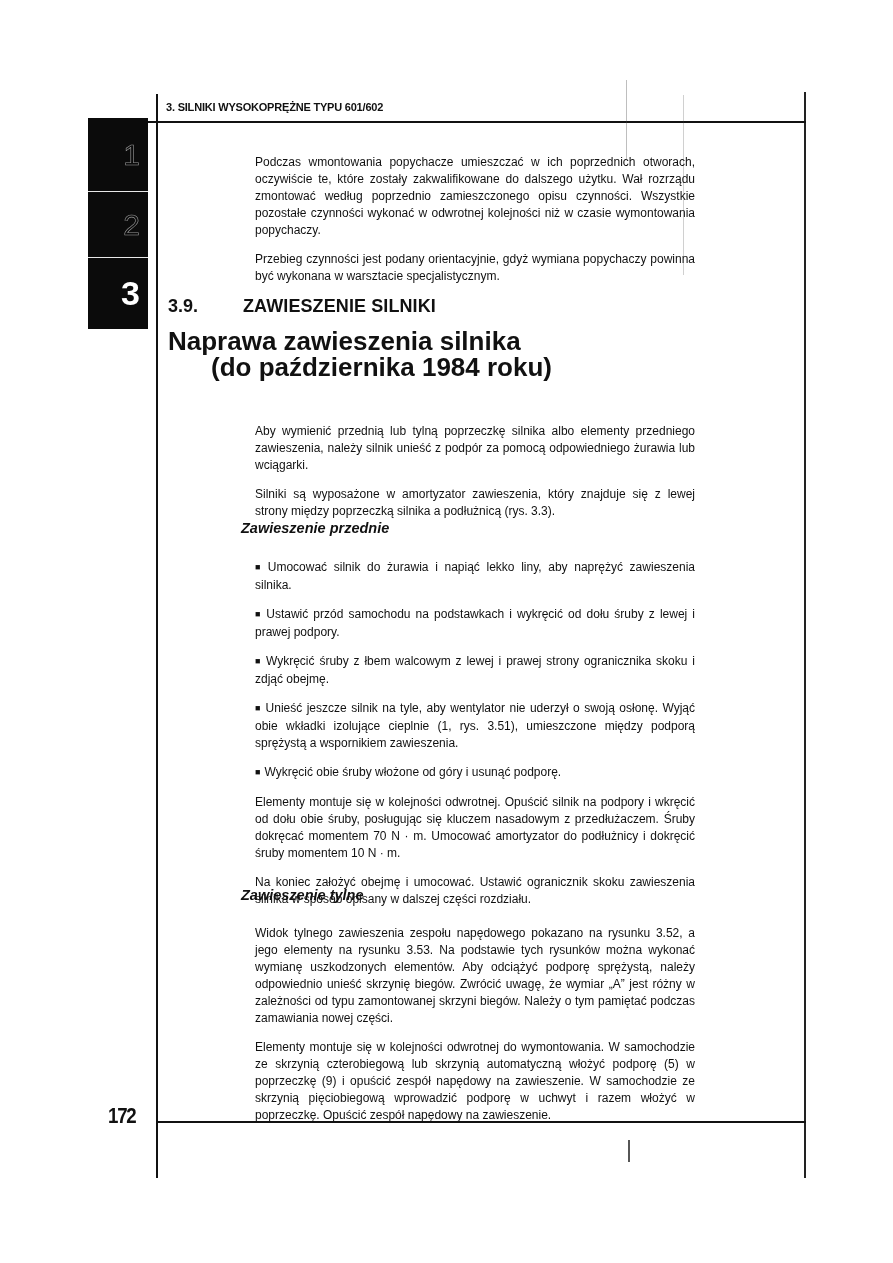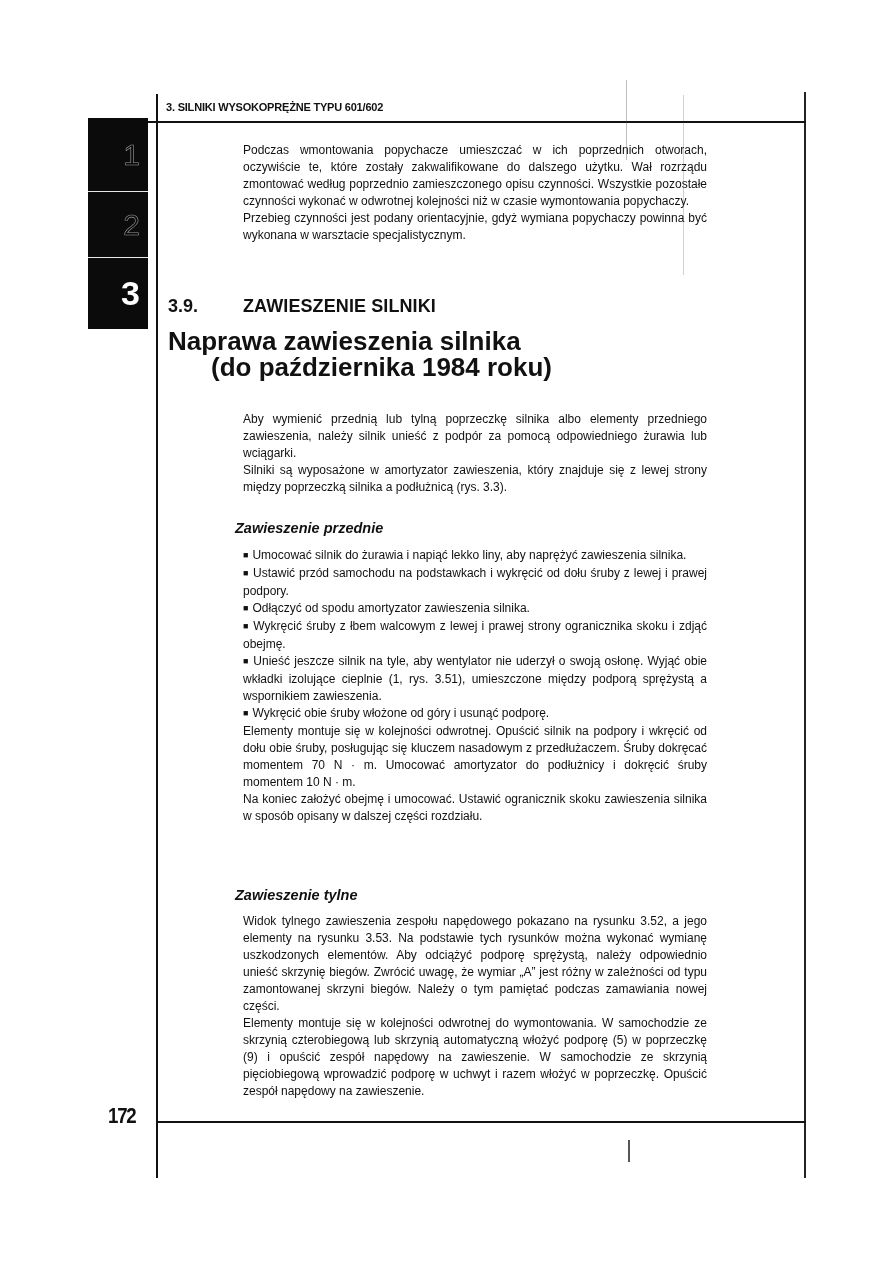--- a/index.html
+++ b/index.html
@@ -20,30 +20,30 @@
   .tab { position: absolute; left: 0; width: 60px; display: flex; align-items: center; justify-content: flex-end; padding-right: 8px; box-sizing: border-box; }
   .tab-1 { top: 0; height: 73px; }
   .tab-2 { top: 74px; height: 65px; }
   .tab-3 { top: 140px; height: 71px; }
   .tab-sep { position: absolute; left: 0; width: 60px; height: 1px; background: #e8e8e8; }
   .tab-num-outline { font-size: 30px; color: transparent; -webkit-text-stroke: 0.6px #9a9a9a; font-weight: normal; }
   .tab-num-solid { font-size: 34px; color: #ffffff; font-weight: bold; }
 
   
   .para { left: 243px; width: 464px; font-size: 12px; line-height: 17px; text-align: justify; }
-  .para p { margin: 0; }
+  .para p { margin: 12px; }
   .para .bullet::before { content: "\25A0"; font-size: 9px; margin-right: 4px; position: relative; top: -1px; }
 
   .sec-num { left: 168px; top: 296px; font-size: 18px; font-weight: bold; }
   .sec-title { left: 243px; top: 296px; font-size: 18px; font-weight: bold; letter-spacing: 0.1px; }
 
   .big-title { left: 168px; top: 328px; font-size: 26px; font-weight: bold; line-height: 26px; }
   .big-title .l2 { padding-left: 43px; display: block; }
 
-  .sub-head { left: 235px; font-size: 14.5px; font-weight: bold; font-style: italic; }
+  .sub-head { left: 241px; font-size: 14.5px; font-weight: bold; font-style: italic; }
 
   .page-num { left: 108px; top: 1103px; font-size: 22px; font-weight: bold; letter-spacing: -1.5px; transform: scaleX(0.85); transform-origin: left; }
 
   
   .artifact { background: #444; }
 </style>
 </head>
 <body>
 
 <div class="abs vline-left"></div>
@@ -82,21 +82,20 @@
 
 <div class="abs para" style="top:411px">
   <p>Aby wymienić przednią lub tylną poprzeczkę silnika albo elementy przedniego zawieszenia, należy silnik unieść z podpór za pomocą odpowiedniego żurawia lub wciągarki.</p>
   <p>Silniki są wyposażone w amortyzator zawieszenia, który znajduje się z lewej strony między poprzeczką silnika a podłużnicą (rys. 3.3).</p>
 </div>
 
 <div class="abs sub-head" style="top:520px">Zawieszenie przednie</div>
 <div class="abs para" style="top:547px">
   <p class="bullet">Umocować silnik do żurawia i napiąć lekko liny, aby naprężyć zawieszenia silnika.</p>
   <p class="bullet">Ustawić przód samochodu na podstawkach i wykręcić od dołu śruby z lewej i prawej podpory.</p>
-  <p class="bullet">Odłączyć od spodu amortyzator zawieszenia silnika.</p>
   <p class="bullet">Wykręcić śruby z łbem walcowym z lewej i prawej strony ogranicznika skoku i zdjąć obejmę.</p>
   <p class="bullet">Unieść jeszcze silnik na tyle, aby wentylator nie uderzył o swoją osłonę. Wyjąć obie wkładki izolujące cieplnie (1, rys. 3.51), umieszczone między podporą sprężystą a wspornikiem zawieszenia.</p>
   <p class="bullet">Wykręcić obie śruby włożone od góry i usunąć podporę.</p>
   <p>Elementy montuje się w kolejności odwrotnej. Opuścić silnik na podpory i wkręcić od dołu obie śruby, posługując się kluczem nasadowym z przedłużaczem. Śruby dokręcać momentem 70 N · m. Umocować amortyzator do podłużnicy i dokręcić śruby momentem 10 N · m.</p>
   <p>Na koniec założyć obejmę i umocować. Ustawić ogranicznik skoku zawieszenia silnika w sposób opisany w dalszej części rozdziału.</p>
 </div>
 
 <div class="abs sub-head" style="top:887px">Zawieszenie tylne</div>
 <div class="abs para" style="top:913px">
   <p>Widok tylnego zawieszenia zespołu napędowego pokazano na rysunku 3.52, a jego elementy na rysunku 3.53. Na podstawie tych rysunków można wykonać wymianę uszkodzonych elementów. Aby odciążyć podporę sprężystą, należy odpowiednio unieść skrzynię biegów. Zwrócić uwagę, że wymiar „A” jest różny w zależności od typu zamontowanej skrzyni biegów. Należy o tym pamiętać podczas zamawiania nowej części.</p>

